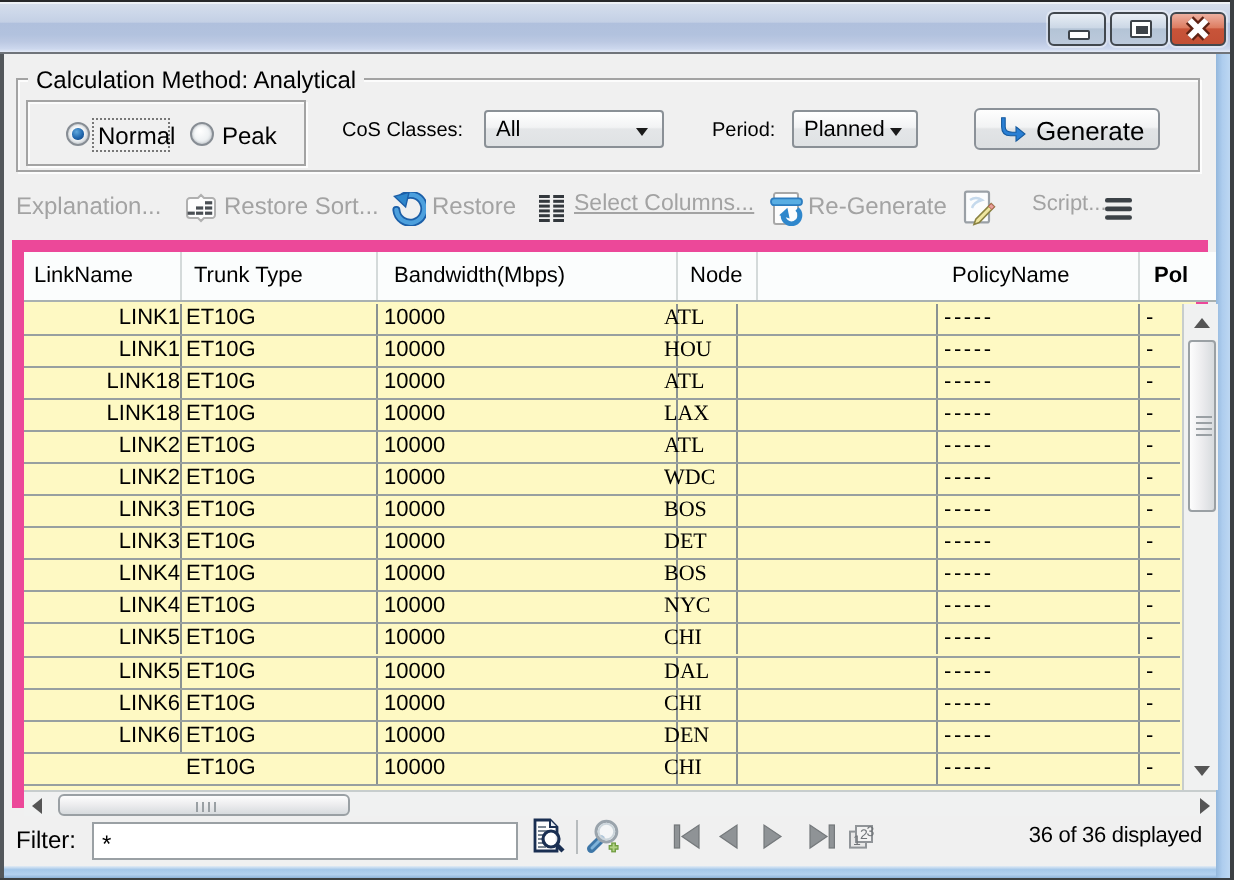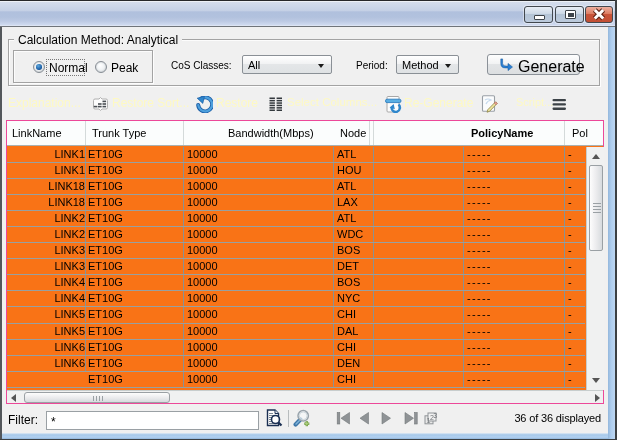--- a/index.html
+++ b/index.html
@@ -48,49 +48,49 @@
 #lblPeriod { left:356px; top:60px; }
 
 .dropdown { height:19px; border:1px solid #8a9096; border-radius:2px;
   background:linear-gradient(180deg,#ffffff 0%,#f2f3f4 45%,#e4e6e8 50%,#dfe2e4 100%); font-size:11px; }
 #ddCos { left:242px; top:55px; width:90px; }
 #ddPeriod { left:396px; top:55px; width:63px; }
 .ddtext { position:absolute; left:5px; top:3px; }
 .ddarrow { position:absolute; right:7px; top:8px; width:0; height:0; border-left:3.5px solid transparent; border-right:3.5px solid transparent; border-top:4.5px solid #1a1a1a; }
 
 #btnGenerate { left:487px; top:54px; width:93px; height:21px; border:1px solid #8b9198; border-radius:3px;
-  background:linear-gradient(180deg,#fefefe 0%,#f2f3f4 45%,#e2e4e6 50%,#dcdfe1 100%); font-size:16px; }
+  background:linear-gradient(180deg,#fefefe 0%,#f2f3f4 45%,#e2e4e6 50%,#dcdfe1 100%); font-size:13px; }
 #btnGenerate span { position:absolute; left:30px; top:3px; }
 
 
-.tbtext { font-size:12px; color:#fef9c3; top:96px; }
+.tbtext { font-size:12px; color:#a3a3a3; top:96px; }
 .ticon { top:96px; }
 
 
-#table { left:6px; top:120px; width:598px; height:284px; border:1px solid #ec4899; background:#f97316; }
+#table { left:6px; top:120px; width:598px; height:284px; border:6px solid #ec4899; background:#fef9c3; }
 #thead { position:absolute; left:0; top:0; width:596px; height:25px; background:#fbfdfd; border-bottom:1px solid #a9b1b1; }
 .th { position:absolute; top:0; height:24px; font-size:11px; color:#000; line-height:24px; border-right:1px solid #d4dada; }
 #tbody { position:absolute; left:0; top:26px; width:578px; height:241px; }
 .trow { position:relative; width:578px; height:16.05px; border-bottom:1px solid #98a0a0; }
 .td { position:absolute; top:0; height:15px; font-size:11px; line-height:15px; color:#000; border-right:1px solid #8a9292; overflow:hidden; white-space:nowrap; }
 
 .c0 { left:0; width:79px; padding-left:2px;text-align:right; }
 .c1 { left:79px; width:98px; padding-left:2px; }
 .c2 { left:177px; width:150px; padding-left:3px; }
-.c3 { left:327px; width:40px; padding-left:3px; }
+.c3 { left:317px; width:40px; padding-left:3px;font-family:Liberation Serif, serif; }
 .c4 { left:367px; width:90px; }
 .c5 { left:457px; width:101px; padding-left:3px; letter-spacing:1.3px; }
 .c6 { left:558px; width:19px; padding-left:3px; border-right:none; }
 .h0 { left:0; width:79px; padding-left:5px; }
 .h1 { left:79px; width:98px; padding-left:6px; }
-.h2 { left:177px; width:150px; padding-left:8px;margin-left:36px; }
+.h2 { left:177px; width:150px; padding-left:8px; }
 .h3 { left:327px; width:40px; padding-left:6px; }
 .h4 { left:367px; width:90px; padding-left:8px; }
-.h5 { left:457px; width:101px; padding-left:7px;font-weight:bold; }
-.h6 { left:558px; width:37px; padding-left:7px; border-right:none; }
+.h5 { left:457px; width:101px; padding-left:7px; }
+.h6 { left:558px; width:37px; padding-left:7px; border-right:none;font-weight:bold; }
 
 
 #vsb { position:absolute; left:579px; top:26px; width:18px; height:243px; background:#f0f1f1; border-left:1px solid #c7cdcd; }
 #vthumb { position:absolute; left:2px; top:18px; width:14px; height:86px; border:1px solid #9aa0a4; border-radius:2px; background:linear-gradient(90deg,#fdfdfd 0%,#ececee 50%,#d7dbde 100%); }
 .hgrip { position:absolute; left:3px; width:8px; height:1px; background:#9aa0a4; }
 
 #hsb { position:absolute; left:0; top:269px; width:596px; height:13px; background:#f0f1f1; border-top:1px solid #c7cdcd; }
 #hthumb { position:absolute; left:17px; top:1px; width:146px; height:11px; border:1px solid #9aa0a4; border-radius:3px; background:linear-gradient(180deg,#fdfdfd 0%,#ececee 50%,#d7dbde 100%); }
 .vgrip { position:absolute; top:3px; width:1px; height:5px; background:#9aa0a4; }
 .sbarrow { position:absolute; width:0; height:0; }
@@ -142,21 +142,21 @@
 <div class="abs flabel" id="lblNormal">Normal</div>
 <div class="abs radio" id="rad2"></div>
 <div class="abs flabel" id="lblPeak">Peak</div>
 <div class="abs flabel" id="lblCos">CoS Classes:</div>
 <div class="abs dropdown" id="ddCos">
     <span class="ddtext">All</span>
     <span class="ddarrow"></span>
   </div>
 <div class="abs flabel" id="lblPeriod">Period:</div>
 <div class="abs dropdown" id="ddPeriod">
-    <span class="ddtext">Method</span>
+    <span class="ddtext">Planned</span>
     <span class="ddarrow"></span>
   </div>
 <div class="abs" id="btnGenerate">
   <svg width="16" height="14" style="position:absolute;left:11px;top:3px" viewBox="0 0 16 14">
     <path d="M4 1 L4 6 Q4 9 8 9 L10 9 L10 6 L15 10 L10 14 L10 11 L7 11 Q2 11 2 6 L2 1 Z" fill="#2a7fd4" stroke="#155a9e" stroke-width="0.6" transform="scale(0.9)"></path>
   </svg>
   <span>Generate</span>
 </div>
 
 <div class="abs tbtext" style="left:8px;">Explanation...</div>
@@ -185,21 +185,21 @@
       <rect x="0.5" y="10.1" width="5.4" height="1.5"></rect>
       <rect x="0.5" y="12.5" width="5.4" height="1.5"></rect>
 <rect x="7.6" y="0.5" width="5.4" height="1.5"></rect>
       <rect x="7.6" y="2.9" width="5.4" height="1.5"></rect>
       <rect x="7.6" y="5.3" width="5.4" height="1.5"></rect>
       <rect x="7.6" y="7.7" width="5.4" height="1.5"></rect>
       <rect x="7.6" y="10.1" width="5.4" height="1.5"></rect>
       <rect x="7.6" y="12.5" width="5.4" height="1.5"></rect>
 </g>
   </svg>
-<div class="abs tbtext" style="left:287px;font-size:11.5px;">Select Columns...</div>
+<div class="abs tbtext" style="left:287px;font-size:11.5px;text-decoration:underline;">Select Columns...</div>
 <svg class="abs" style="left:385px;top:95px;" width="17" height="18" viewBox="0 0 17 18">
 <path d="M3 1.5 h10 a1 1 0 0 1 1 1 v12.5 a1 1 0 0 1 -1 1 l-2 1 H3 a1 1 0 0 1 -1 -1 V2.5 a1 1 0 0 1 1 -1 Z" fill="#fdfdfd" stroke="#a8a8a8" stroke-width="1"></path>
 <rect x="0.5" y="4.2" width="15.5" height="3.4" rx="1.6" fill="#59aee3" stroke="#2d7dc0" stroke-width="0.9"></rect>
 <path d="M13.5 9.5 A4.2 4.2 0 1 1 6.6 12.1" fill="none" stroke="#2f87cc" stroke-width="2.4"></path>
 <path d="M8.7 8.9 L4.6 12.6 L9.8 14.3 Z" fill="#2f87cc"></path>
 </svg>
 <div class="abs tbtext" style="left:404px;">Re-Generate</div>
 <svg class="abs" style="left:480px;top:95px;" width="18" height="18" viewBox="0 0 18 18">
 <rect x="2.5" y="0.8" width="12" height="15.4" rx="1" fill="#fbfcfd" stroke="#9aa0a6" stroke-width="1.1"></rect>
 <path d="M5 5 q3 -2 6 0 q-4 1 -5 4" fill="none" stroke="#c5d9ec" stroke-width="1.2"></path>

